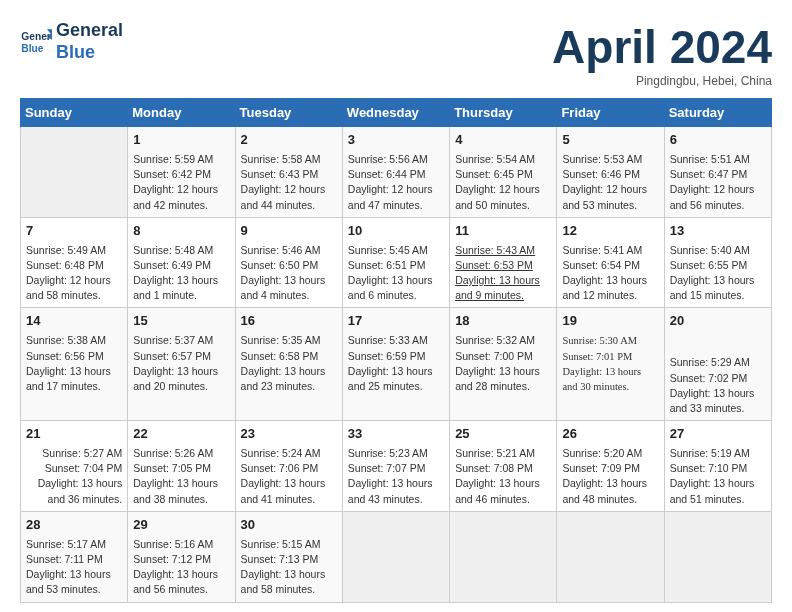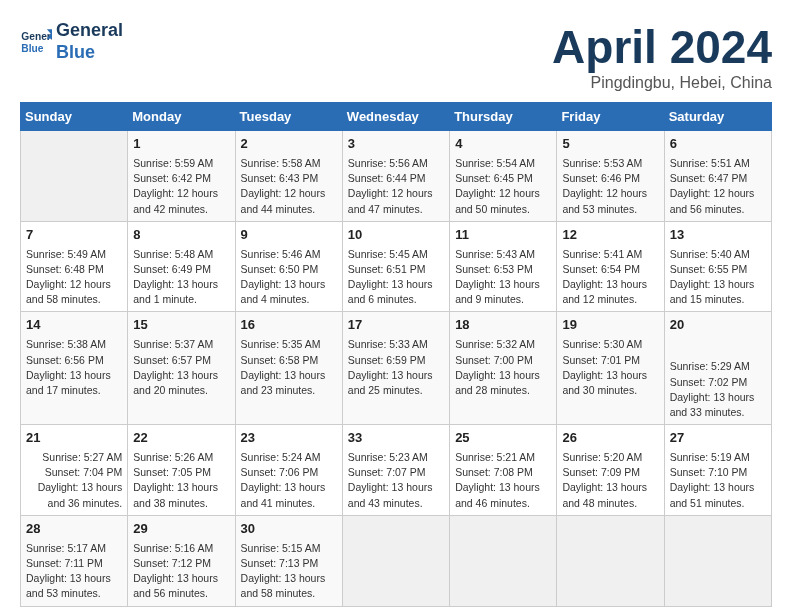--- a/index.html
+++ b/index.html
@@ -33,21 +33,21 @@
     }
     .title-block {
       text-align: right;
     }
     .calendar-title {
       font-size: 46px;
       font-weight: bold;
       color: #1a3a5c;
     }
     .calendar-subtitle {
-      font-size: 16px;
+      font-size: 12px;
       color: #555;
     }
     table {
       width: 100%;
       border-collapse: collapse;
       font-size: 11px;
     }
     thead tr th {
       background-color: #2a6db5;
       color: #fff;
@@ -190,21 +190,21 @@
         </td>
         <td>
           <span class="day-number">10</span>
           <div class="day-content" style="white-space: pre-line;">Sunrise: 5:45 AM
 Sunset: 6:51 PM
 Daylight: 13 hours
 and 6 minutes.</div>
         </td>
         <td>
           <span class="day-number">11</span>
-          <div class="day-content" style="white-space: pre-line;">Sunrise: 5:43 AM
+          <div class="day-content" style="white-space: pre-line; text-decoration: underline;">Sunrise: 5:43 AM
 Sunset: 6:53 PM
 Daylight: 13 hours
 and 9 minutes.</div>
         </td>
         <td>
           <span class="day-number">12</span>
           <div class="day-content" style="white-space: pre-line;">Sunrise: 5:41 AM
 Sunset: 6:54 PM
 Daylight: 13 hours
 and 12 minutes.</div>
@@ -248,21 +248,21 @@
         </td>
         <td>
           <span class="day-number">18</span>
           <div class="day-content" style="white-space: pre-line;">Sunrise: 5:32 AM
 Sunset: 7:00 PM
 Daylight: 13 hours
 and 28 minutes.</div>
         </td>
         <td>
           <span class="day-number">19</span>
-          <div class="day-content" style="white-space: pre-line;">Sunrise: 5:30 AM
+          <div class="day-content" style="white-space: pre-line; font-family: Liberation Serif, serif;">Sunrise: 5:30 AM
 Sunset: 7:01 PM
 Daylight: 13 hours
 and 30 minutes.</div>
         </td>
         <td>
           <span class="day-number">20</span>
           <div class="day-content" style="white-space: pre-line; margin-top: 24px;">Sunrise: 5:29 AM
 Sunset: 7:02 PM
 Daylight: 13 hours
 and 33 minutes.</div>

